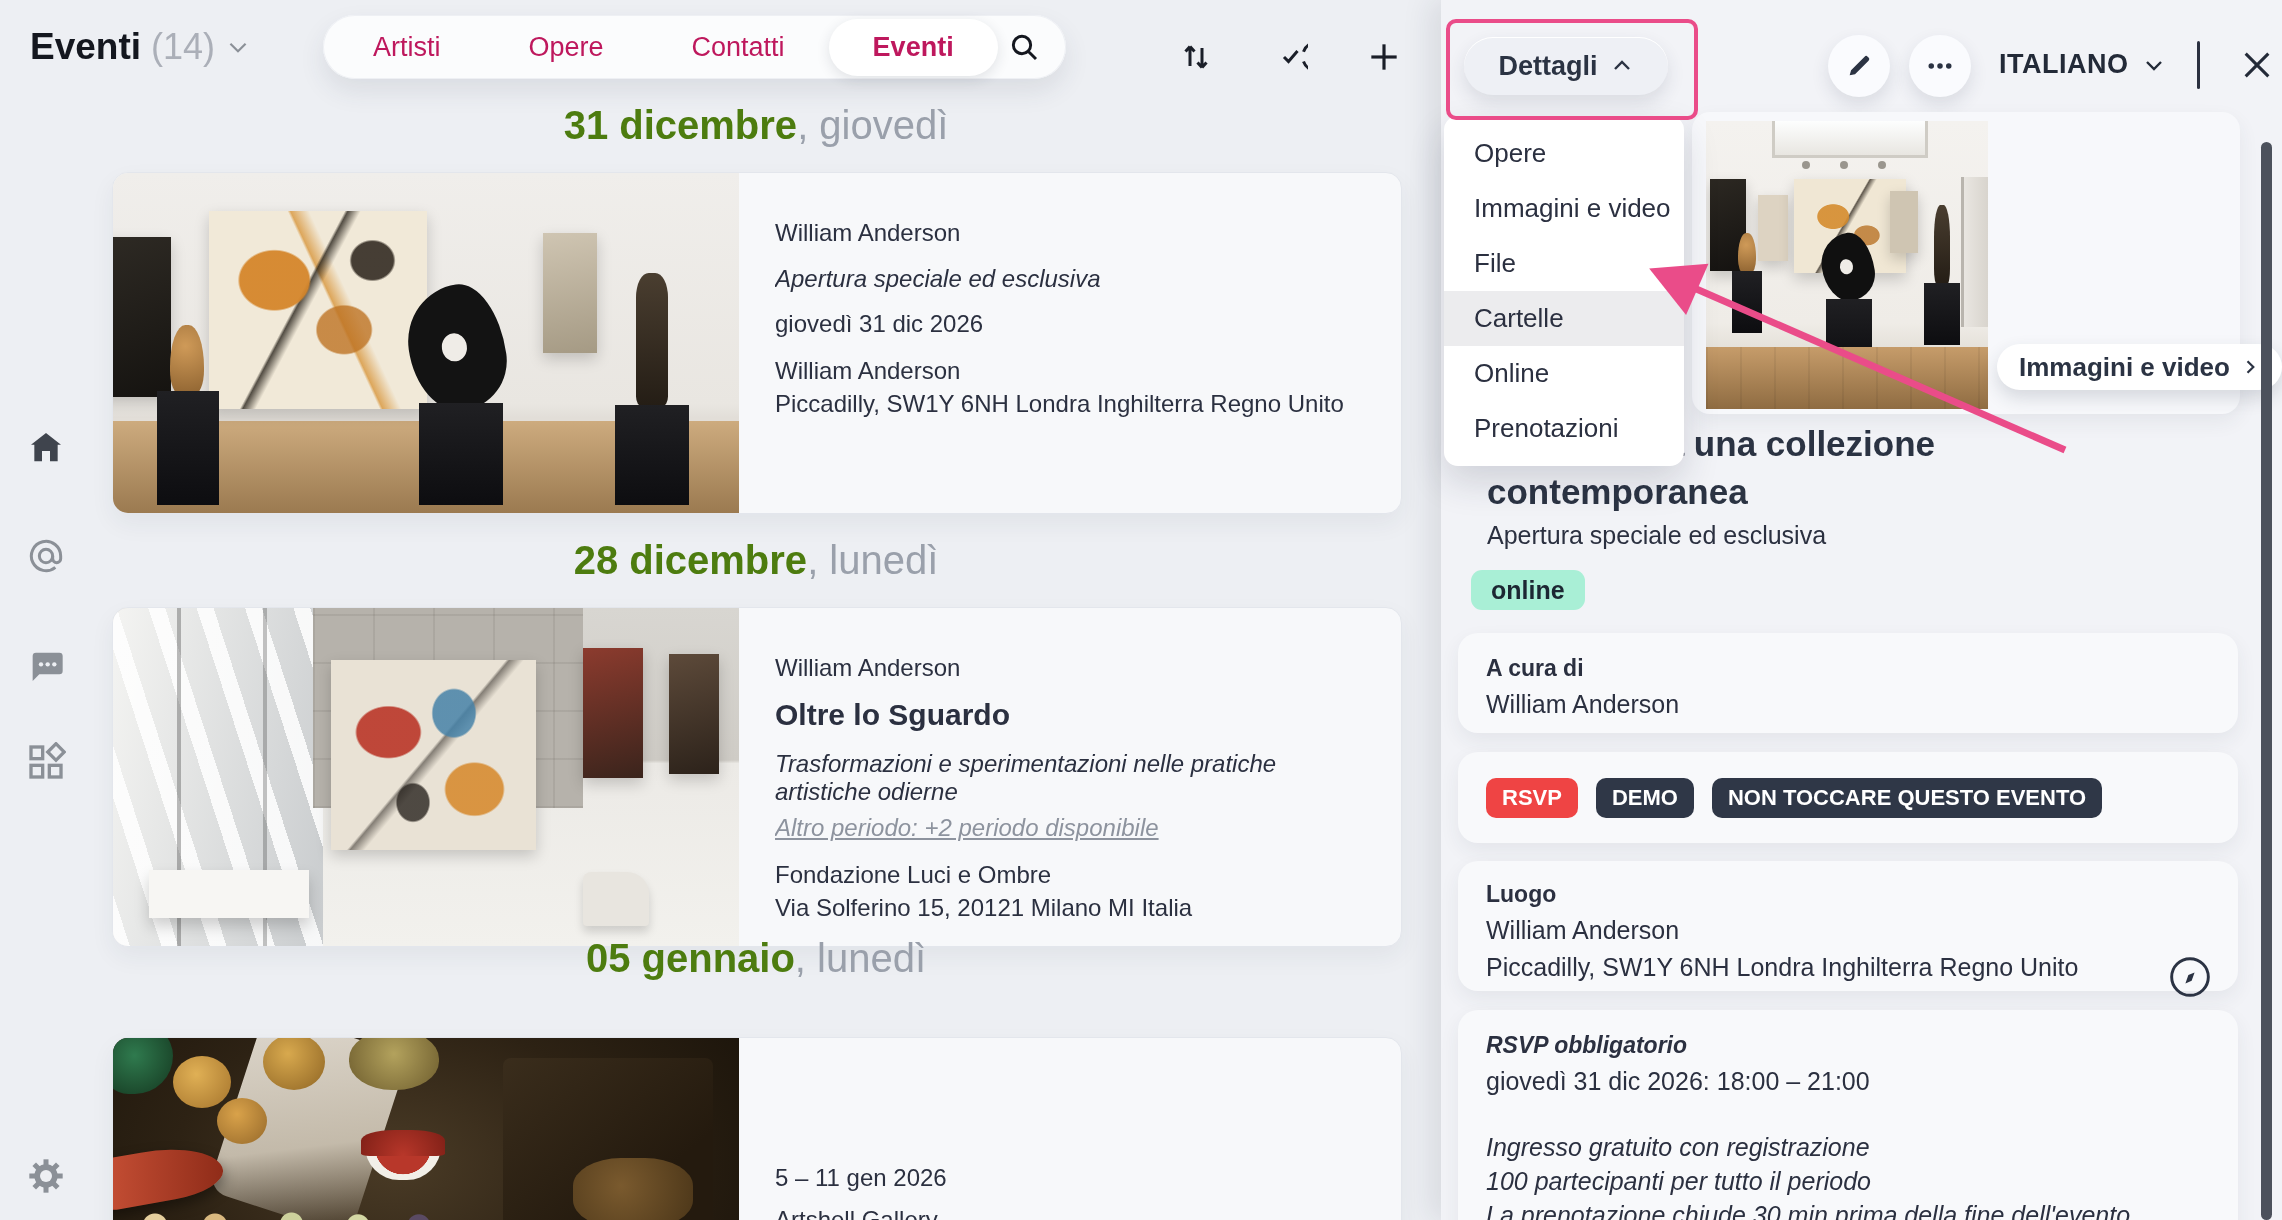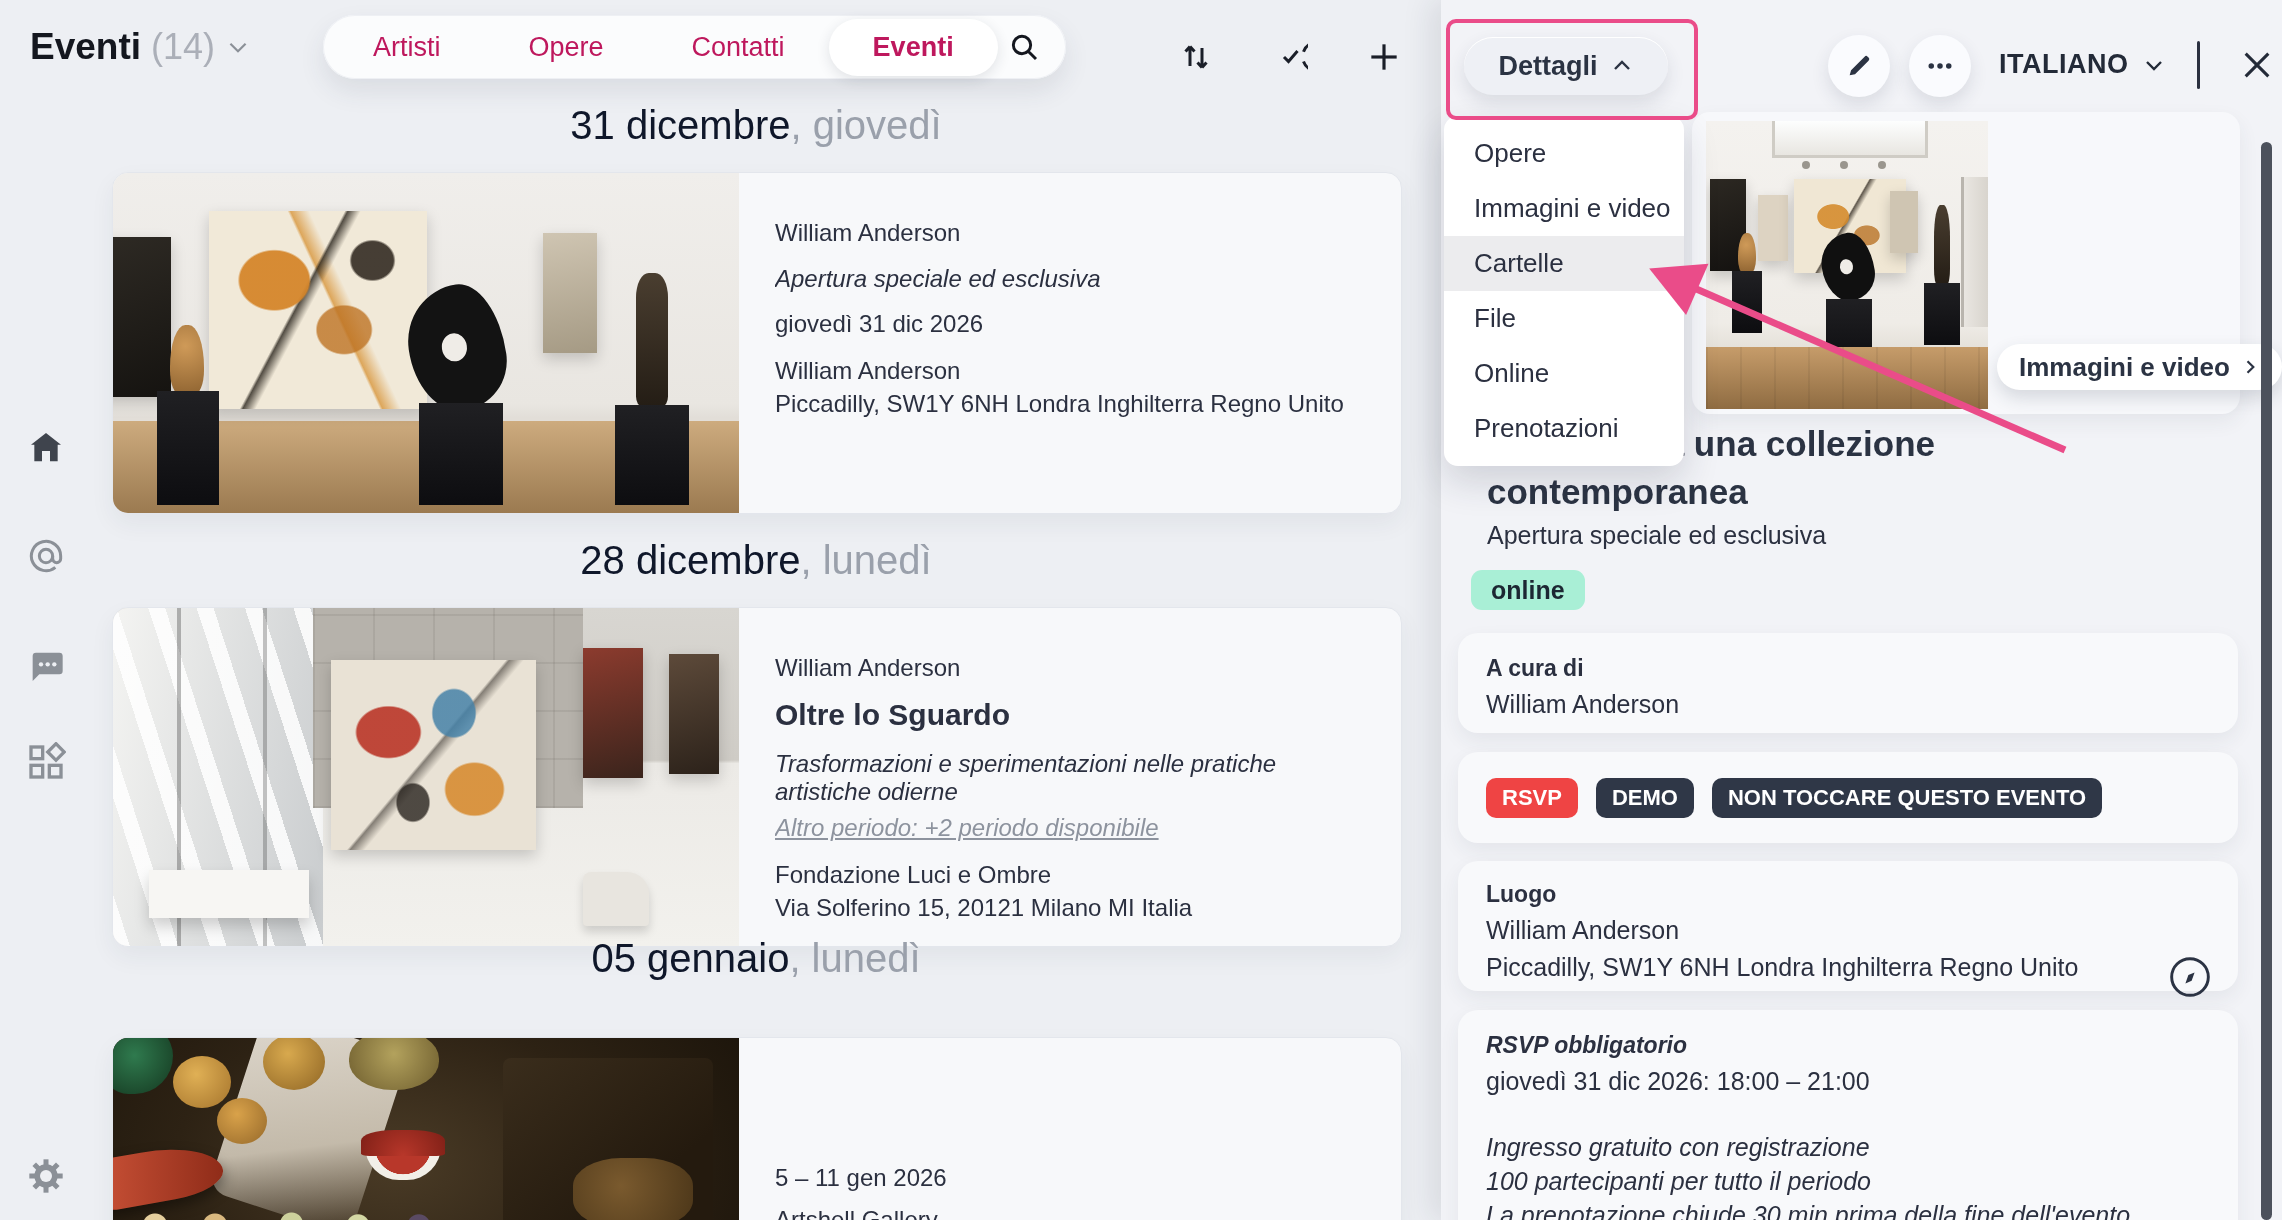--- a/index.html
+++ b/index.html
@@ -19,21 +19,21 @@
           background:#fbfcfd;border-radius:999px;padding:0 10px 0 6px;
           box-shadow:0 12px 26px rgba(45,55,80,.10), inset 0 0 0 1px #eef0f4;}
   .tab{font-size:27px;padding:13px 44px;border-radius:999px;color:#be185d;cursor:pointer;}
   .tab.active{background:#fff;font-weight:700;box-shadow:0 4px 14px rgba(30,40,60,.12);}
   .searchbtn{margin-left:4px;margin-right:10px;width:44px;height:44px;display:flex;align-items:center;justify-content:center;color:#14171f;}
   .actions{position:absolute;top:36px;display:flex;gap:52px;color:#1a1e28;}
   .actions .abtn{width:42px;height:42px;display:flex;align-items:center;justify-content:center;}
 
   
   .date-h{position:absolute;left:112px;width:1288px;text-align:center;font-size:40px;}
-  .date-h .d1{font-weight:400;color:#0f172a;text-align:center;}
+  .date-h .d1{font-weight:700;color:#4d7c0f;text-align:center;}
   .date-h .d2{font-weight:400;color:#9aa0ab;}
   .event-card{position:absolute;left:112px;width:1288px;background:#f7f8fa;border:1px solid #e3e6ec;
               border-radius:16px;box-shadow:0 10px 24px rgba(40,50,70,.06);}
   .event-img{position:absolute;left:0;top:0;bottom:0;width:626px;border-radius:15px 0 0 15px;overflow:hidden;}
   .event-body{position:absolute;left:662px;top:0;right:24px;bottom:0;overflow:hidden;}
   .l-artist{font-size:24px;margin-top:46px;}
   .l-title{font-size:30px;font-weight:700;margin-top:16px;}
   .l-sub{font-size:24px;font-style:italic;margin-top:18px;}
   .l-date{font-size:24px;margin-top:17px;}
   .l-link{font-size:24px;font-style:italic;margin-top:8px;color:#8d939e;text-decoration:underline;}
@@ -388,22 +388,22 @@
       <div class="ic-label" style="margin-top:22px;font-style:italic;">RSVP obbligatorio</div>
       <div class="ic-text">giovedì 31 dic 2026: 18:00 – 21:00</div>
       <div class="note" style="margin-top:34px;">Ingresso gratuito con registrazione</div>
       <div class="note">100 partecipanti per tutto il periodo</div>
       <div class="note">La prenotazione chiude 30 min prima della fine dell'evento</div>
     </div>
 
     <div class="menu">
       <div class="menu-item">Opere</div>
       <div class="menu-item">Immagini e video</div>
+      <div class="menu-item">File</div>
       <div class="menu-item active">Cartelle</div>
-      <div class="menu-item">File</div>
       <div class="menu-item">Online</div>
       <div class="menu-item">Prenotazioni</div>
     </div>
 
     <div class="pscroll"></div>
   </div>
 
   <svg class="arrow-svg" viewBox="0 0 520 240">
     <defs>
       <marker id="ah" markerWidth="9" markerHeight="9" refX="6" refY="4.5" orient="auto">

